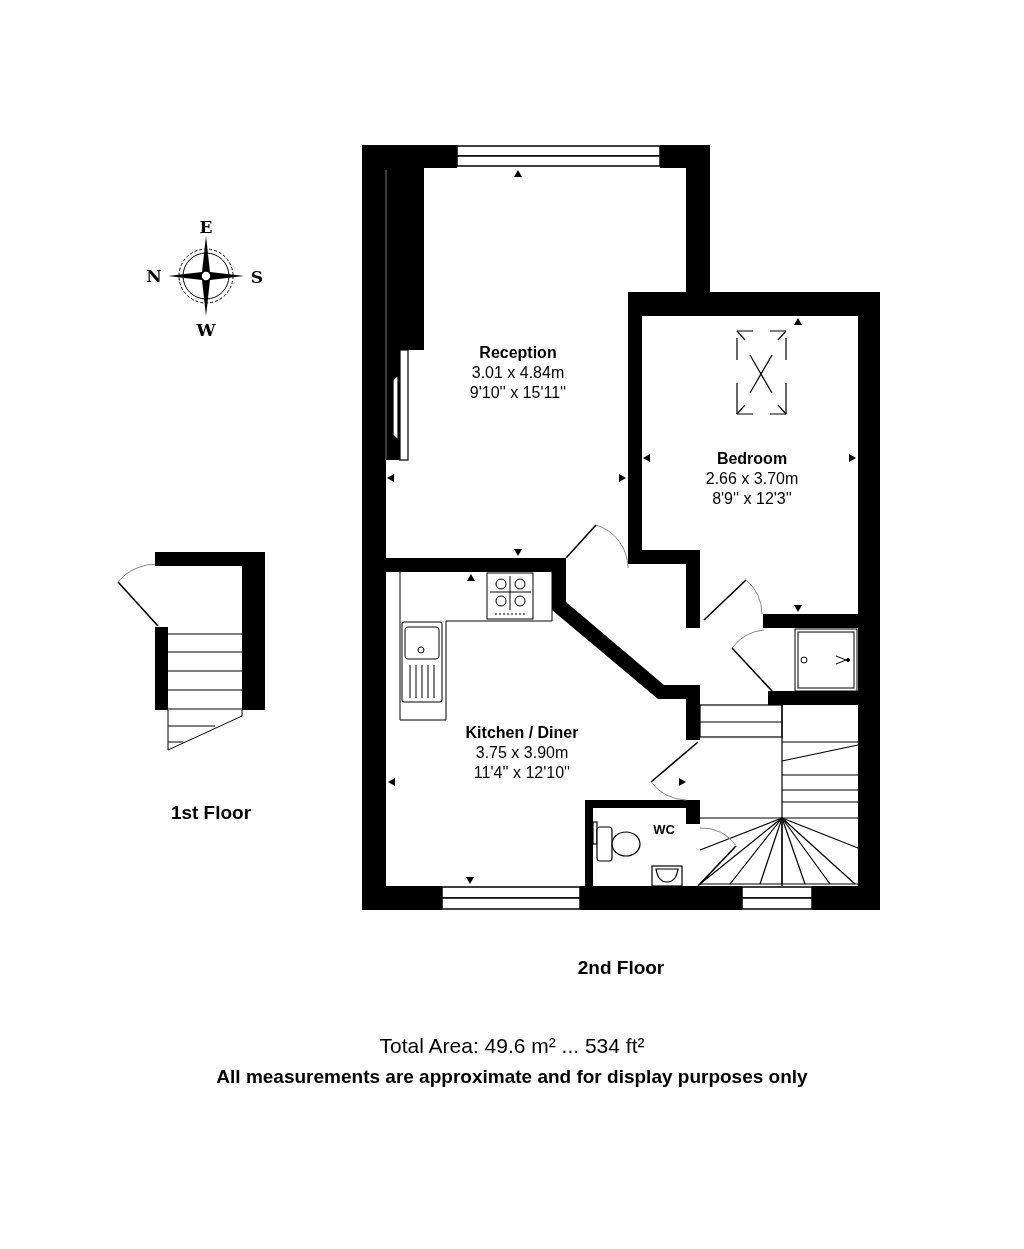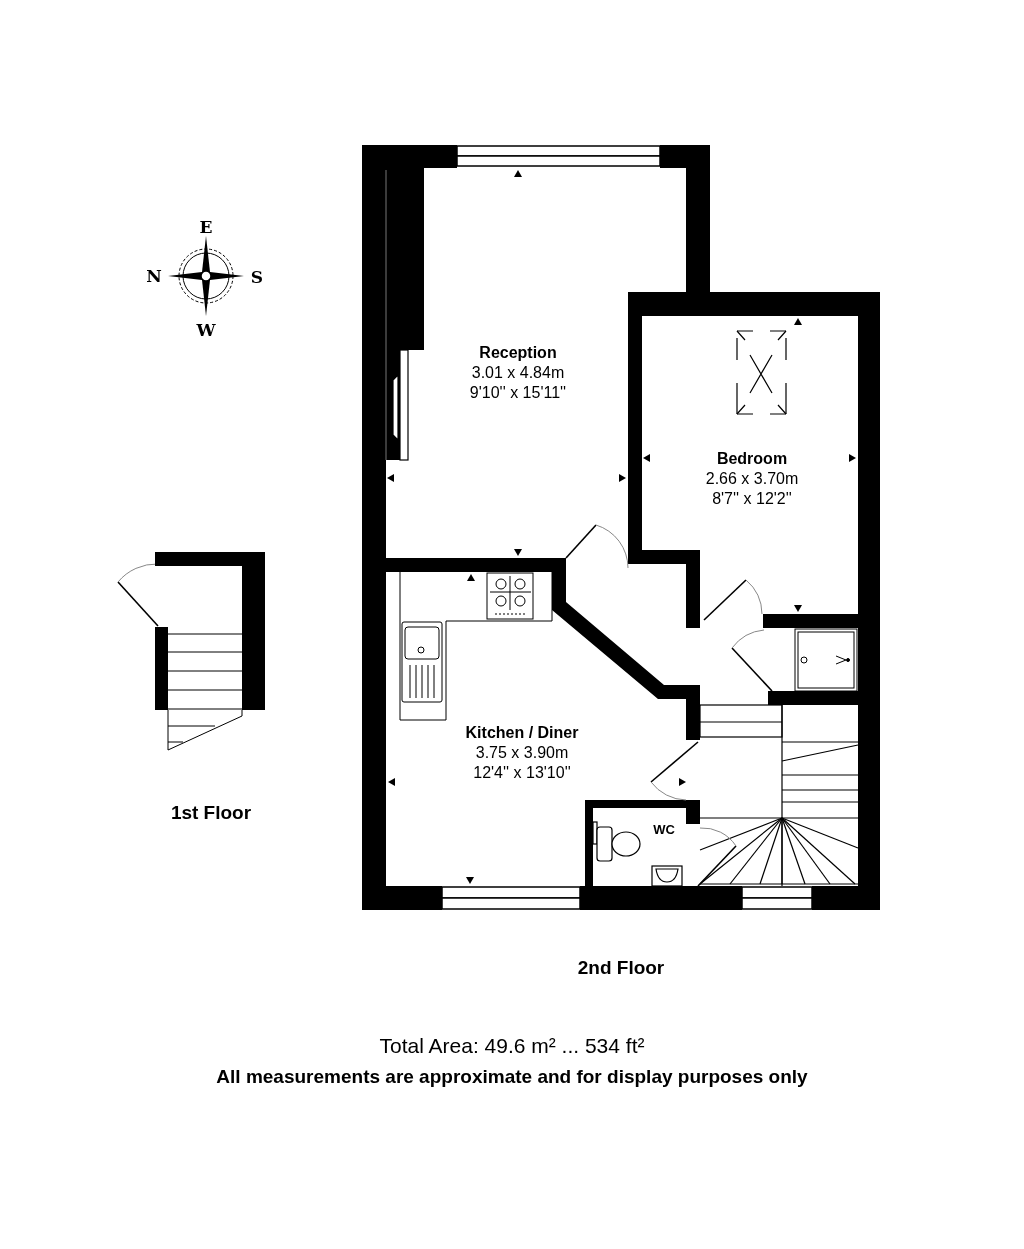--- a/index.html
+++ b/index.html
@@ -208,27 +208,27 @@
 
 <div class="lbl" style="left:518px;top:343px;">
   <div class="room-name">Reception</div>
   <div class="room-dim">3.01 x 4.84m</div>
   <div class="room-dim">9'10'' x 15'11''</div>
 </div>
 
 <div class="lbl" style="left:752px;top:449px;">
   <div class="room-name">Bedroom</div>
   <div class="room-dim">2.66 x 3.70m</div>
-  <div class="room-dim">8'7'' x 12'2''</div>
+  <div class="room-dim">8'9'' x 12'3''</div>
 </div>
 
 <div class="lbl" style="left:522px;top:723px;">
   <div class="room-name">Kitchen / Diner</div>
   <div class="room-dim">3.75 x 3.90m</div>
-  <div class="room-dim">12'4'' x 13'10''</div>
+  <div class="room-dim">11'4'' x 12'10''</div>
 </div>
 
 <div class="lbl" style="left:664px;top:822px;">
   <div class="room-name" style="font-size:13px;">WC</div>
 </div>
 
 <div class="floor-label" style="left:211px;top:757px;margin-top:45px;">1st Floor</div>
 <div class="floor-label" style="left:621px;top:957px;text-align:center;">2nd Floor</div>
 
 <div class="total">Total Area: 49.6 m² ... 534 ft²</div>

